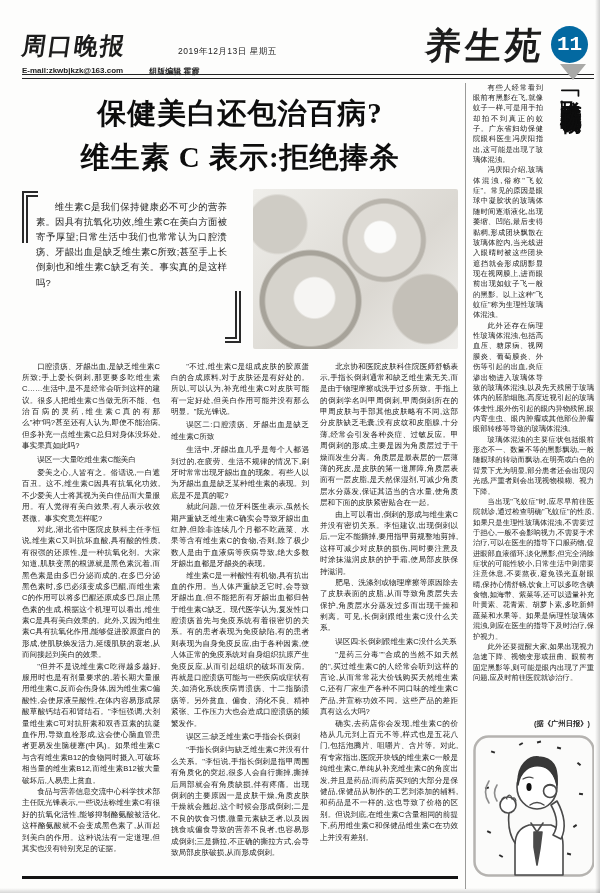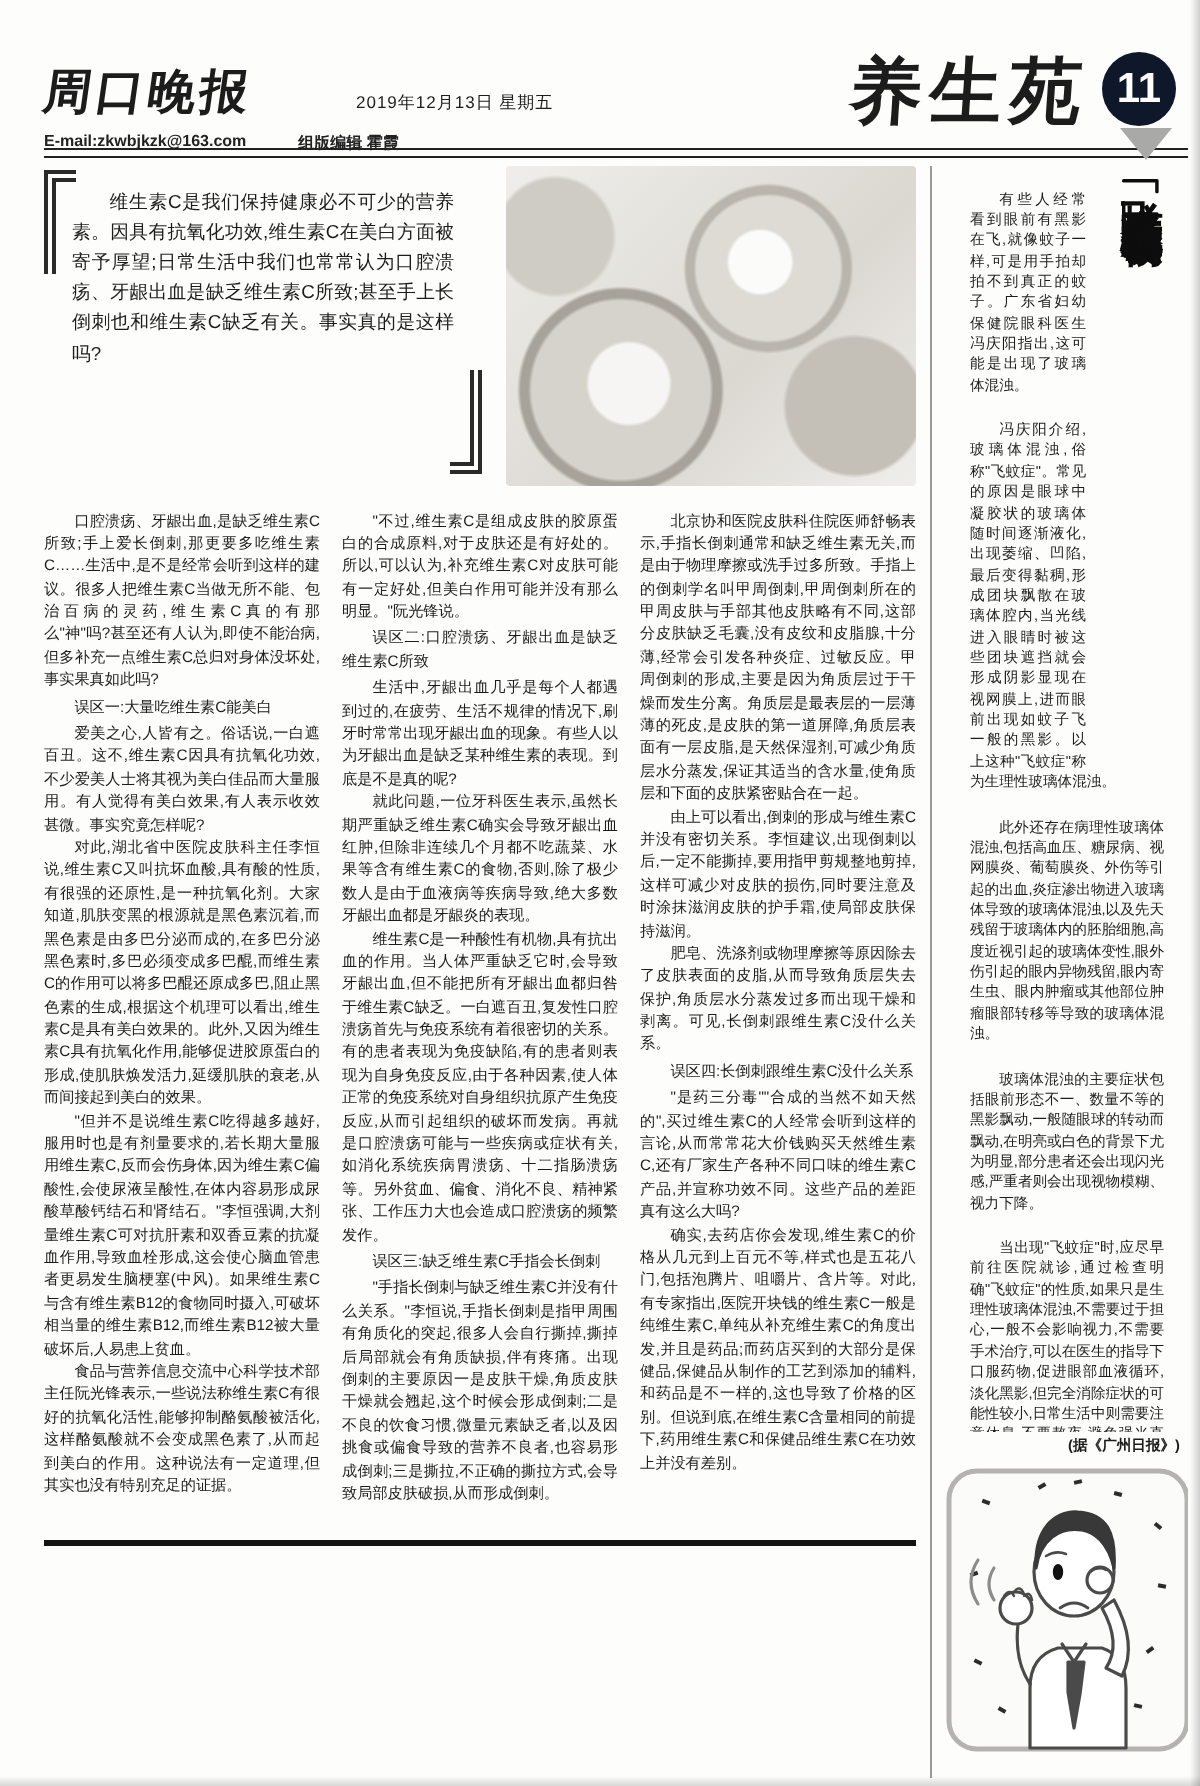--- a/index.html
+++ b/index.html
@@ -15,23 +15,23 @@
   .masthead{display:flex;justify-content:space-between;align-items:flex-start;height:46px;}
   .mast-left{padding-top:4px;}
   .logo-row{display:flex;align-items:baseline;gap:10px;}
   .paper-logo{font-family:"Liberation Serif","DejaVu Serif",serif;font-weight:900;
         font-size:24px;letter-spacing:2px;transform:skewX(-8deg);display:inline-block;}
   .mast-date{font-size:8.5px;font-weight:normal;letter-spacing:.5px;margin-left:42px;}
   .mast-sub{font-size:8px;margin-top:4px;display:flex;gap:26px;font-weight:bold;color:#222;text-align:center;}
   .mast-right{position:relative;display:flex;align-items:flex-start;padding-right:6px;}
   .section-title{font-family:"Liberation Serif","DejaVu Serif",serif;font-weight:900;
         font-size:36px;letter-spacing:4px;line-height:40px;transform:skewX(-4deg);}
-  .page-circle{width:37px;height:37px;border-radius:50%;background:#0f172a;color:#fff;
+  .page-circle{width:37px;height:37px;border-radius:50%;background:#0369a1;color:#fff;
         font-size:21px;font-weight:bold;display:flex;align-items:center;justify-content:center;
-        margin-left:6px;font-family:Liberation Sans, sans-serif;}
+        margin-left:6px;font-family:Liberation Mono, monospace;}
   .page-tri{position:absolute;right:8px;top:38px;width:0;height:0;z-index:4;
         border-left:13px solid transparent;border-right:13px solid transparent;
         border-top:16px solid #a9a9a7;}
   .rule-double{border-top:1.5px solid #222;border-bottom:1px solid #222;height:2.5px;margin-top:2px;}
 
   
   .content{display:flex;margin-top:4px;height:806px;}
   .article{flex:0 0 443px;box-sizing:border-box;padding-right:7px;display:flex;flex-direction:column;}
   .sidebar{flex:1;box-sizing:border-box;border-left:1px solid #9a9a98;padding-left:7px;
         display:flex;flex-direction:column;overflow:hidden;}
@@ -56,21 +56,21 @@
         linear-gradient(135deg,#efeeea,#dbd8d2 60%,#efeeeb);}
   .body-cols{height:508px;overflow:hidden;column-count:3;column-gap:11px;column-fill:auto;
         font-size:7.6px;line-height:1.5;text-align:justify;}
   .body-cols p{margin:0;}
   .body-cols p.p{text-indent:2em;}
   .body-cols p.h{text-indent:2em;font-weight:normal;margin:2px 0;}
   .rule-heavy{height:3px;background:#141414;margin-top:7px;}
 
   
   .sb-flow{flex:1;overflow:hidden;font-size:7.3px;line-height:1.42;text-align:justify;}
-  .sb-flow p{margin:12px;text-indent:2em;}
+  .sb-flow p{margin:0;text-indent:2em;}
   .sb-head-wrap{float:right;width:46px;height:300px;margin-left:5px;display:flex;justify-content:center;}
   .sb-headline{writing-mode:vertical-rl;font-family:"Liberation Serif","DejaVu Serif",serif;
         font-weight:900;font-size:21px;letter-spacing:1px;margin:0;line-height:1.05;color:#0d0d0d;}
   .sb-attr{font-size:7.3px;font-weight:bold;text-align:right;padding:2px 4px 4px 0;}
   .cartoon{margin:2px 0 10px;}
 
   [data-interactable]{cursor:default;}
 </style>
 </head>
 <body>
@@ -92,40 +92,44 @@
       <span class="section-title" data-interactable="false">养生苑</span>
       <span class="page-circle" data-interactable="false">11</span>
       <span class="page-tri" data-interactable="false"></span>
     </div>
   </header>
   <div class="rule-double" data-interactable="false"></div>
 
   <div class="content" data-interactable="false">
 
     <main class="article" data-interactable="false">
+      <h1 class="headline" data-interactable="false">
+        <span data-interactable="false">保健美白还包治百病?</span><br>
+        <span data-interactable="false">维生素 C 表示:拒绝捧杀</span>
+      </h1>
       <div class="lead" data-interactable="false">
         <div class="intro-box" data-interactable="false">
           <span class="q-open" data-interactable="false"></span>
           <p class="intro-text" data-interactable="false">维生素C是我们保持健康必不可少的营养素。因具有抗氧化功效,维生素C在美白方面被寄予厚望;日常生活中我们也常常认为口腔溃疡、牙龈出血是缺乏维生素C所致;甚至手上长倒刺也和维生素C缺乏有关。事实真的是这样吗?</p>
           <span class="q-close" data-interactable="false"></span>
         </div>
         <div class="photo" data-interactable="false"></div>
       </div>
       <div class="body-cols" data-interactable="false">
           <p class="p" data-interactable="false">口腔溃疡、牙龈出血,是缺乏维生素C所致;手上爱长倒刺,那更要多吃维生素C……生活中,是不是经常会听到这样的建议。很多人把维生素C当做无所不能、包治百病的灵药,维生素C真的有那么"神"吗?甚至还有人认为,即使不能治病,但多补充一点维生素C总归对身体没坏处,事实果真如此吗?</p>
           <p class="h" data-interactable="false">误区一:大量吃维生素C能美白</p>
           <p class="p" data-interactable="false">爱美之心,人皆有之。俗话说,一白遮百丑。这不,维生素C因具有抗氧化功效,不少爱美人士将其视为美白佳品而大量服用。有人觉得有美白效果,有人表示收效甚微。事实究竟怎样呢?</p>
           <p class="p" data-interactable="false">对此,湖北省中医院皮肤科主任李恒说,维生素C又叫抗坏血酸,具有酸的性质,有很强的还原性,是一种抗氧化剂。大家知道,肌肤变黑的根源就是黑色素沉着,而黑色素是由多巴分泌而成的,在多巴分泌黑色素时,多巴必须变成多巴醌,而维生素C的作用可以将多巴醌还原成多巴,阻止黑色素的生成,根据这个机理可以看出,维生素C是具有美白效果的。此外,又因为维生素C具有抗氧化作用,能够促进胶原蛋白的形成,使肌肤焕发活力,延缓肌肤的衰老,从而间接起到美白的效果。</p>
           <p class="p" data-interactable="false">"但并不是说维生素C吃得越多越好,服用时也是有剂量要求的,若长期大量服用维生素C,反而会伤身体,因为维生素C偏酸性,会使尿液呈酸性,在体内容易形成尿酸草酸钙结石和肾结石。"李恒强调,大剂量维生素C可对抗肝素和双香豆素的抗凝血作用,导致血栓形成,这会使心脑血管患者更易发生脑梗塞(中风)。如果维生素C与含有维生素B12的食物同时摄入,可破坏相当量的维生素B12,而维生素B12被大量破坏后,人易患上贫血。</p>
           <p class="p" data-interactable="false">食品与营养信息交流中心科学技术部主任阮光锋表示,一些说法称维生素C有很好的抗氧化活性,能够抑制酪氨酸被活化,这样酪氨酸就不会变成黑色素了,从而起到美白的作用。这种说法有一定道理,但其实也没有特别充足的证据。</p>
           <p class="p" data-interactable="false">"不过,维生素C是组成皮肤的胶原蛋白的合成原料,对于皮肤还是有好处的。所以,可以认为,补充维生素C对皮肤可能有一定好处,但美白作用可能并没有那么明显。"阮光锋说。</p>
           <p class="h" data-interactable="false">误区二:口腔溃疡、牙龈出血是缺乏维生素C所致</p>
           <p class="p" data-interactable="false">生活中,牙龈出血几乎是每个人都遇到过的,在疲劳、生活不规律的情况下,刷牙时常常出现牙龈出血的现象。有些人以为牙龈出血是缺乏某种维生素的表现。到底是不是真的呢?</p>
           <p class="p" data-interactable="false">就此问题,一位牙科医生表示,虽然长期严重缺乏维生素C确实会导致牙龈出血红肿,但除非连续几个月都不吃蔬菜、水果等含有维生素C的食物,否则,除了极少数人是由于血液病等疾病导致,绝大多数牙龈出血都是牙龈炎的表现。</p>
-          <p class="p" data-interactable="false">维生素C是一种酸性有机物,具有抗出血的作用。当人体严重缺乏它时,会导致牙龈出血,但不能把所有牙龈出血都归咎于维生素C缺乏。一白遮百丑,复发性口腔溃疡首先与免疫系统有着很密切的关系。有的患者表现为免疫缺陷,有的患者则表现为自身免疫反应,由于各种因素,使人体正常的免疫系统对自身组织抗原产生免疫反应,从而引起组织的破坏而发病。再就是口腔溃疡可能与一些疾病或症状有关,如消化系统疾病胃溃疡、十二指肠溃疡等。另外贫血、偏食、消化不良、精神紧张、工作压力大也会造成口腔溃疡的频繁发作。</p>
+          <p class="p" data-interactable="false">维生素C是一种酸性有机物,具有抗出血的作用。当人体严重缺乏它时,会导致牙龈出血,但不能把所有牙龈出血都归咎于维生素C缺乏。现代医学认为,复发性口腔溃疡首先与免疫系统有着很密切的关系。有的患者表现为免疫缺陷,有的患者则表现为自身免疫反应,由于各种因素,使人体正常的免疫系统对自身组织抗原产生免疫反应,从而引起组织的破坏而发病。再就是口腔溃疡可能与一些疾病或症状有关,如消化系统疾病胃溃疡、十二指肠溃疡等。另外贫血、偏食、消化不良、精神紧张、工作压力大也会造成口腔溃疡的频繁发作。</p>
           <p class="h" data-interactable="false">误区三:缺乏维生素C手指会长倒刺</p>
           <p class="p" data-interactable="false">"手指长倒刺与缺乏维生素C并没有什么关系。"李恒说,手指长倒刺是指甲周围有角质化的突起,很多人会自行撕掉,撕掉后局部就会有角质缺损,伴有疼痛。出现倒刺的主要原因一是皮肤干燥,角质皮肤干燥就会翘起,这个时候会形成倒刺;二是不良的饮食习惯,微量元素缺乏者,以及因挑食或偏食导致的营养不良者,也容易形成倒刺;三是撕拉,不正确的撕拉方式,会导致局部皮肤破损,从而形成倒刺。</p>
           <p class="p" data-interactable="false">北京协和医院皮肤科住院医师舒畅表示,手指长倒刺通常和缺乏维生素无关,而是由于物理摩擦或洗手过多所致。手指上的倒刺学名叫甲周倒刺,甲周倒刺所在的甲周皮肤与手部其他皮肤略有不同,这部分皮肤缺乏毛囊,没有皮纹和皮脂腺,十分薄,经常会引发各种炎症、过敏反应。甲周倒刺的形成,主要是因为角质层过于干燥而发生分离。角质层是最表层的一层薄薄的死皮,是皮肤的第一道屏障,角质层表面有一层皮脂,是天然保湿剂,可减少角质层水分蒸发,保证其适当的含水量,使角质层和下面的皮肤紧密贴合在一起。</p>
           <p class="p" data-interactable="false">由上可以看出,倒刺的形成与维生素C并没有密切关系。李恒建议,出现倒刺以后,一定不能撕掉,要用指甲剪规整地剪掉,这样可减少对皮肤的损伤,同时要注意及时涂抹滋润皮肤的护手霜,使局部皮肤保持滋润。</p>
           <p class="p" data-interactable="false">肥皂、洗涤剂或物理摩擦等原因除去了皮肤表面的皮脂,从而导致角质层失去保护,角质层水分蒸发过多而出现干燥和剥离。可见,长倒刺跟维生素C没什么关系。</p>
           <p class="h" data-interactable="false">误区四:长倒刺跟维生素C没什么关系</p>
           <p class="p" data-interactable="false">"是药三分毒""合成的当然不如天然的",买过维生素C的人经常会听到这样的言论,从而常常花大价钱购买天然维生素C,还有厂家生产各种不同口味的维生素C产品,并宣称功效不同。这些产品的差距真有这么大吗?</p>
           <p class="p" data-interactable="false">确实,去药店你会发现,维生素C的价格从几元到上百元不等,样式也是五花八门,包括泡腾片、咀嚼片、含片等。对此,有专家指出,医院开块钱的维生素C一般是纯维生素C,单纯从补充维生素C的角度出发,并且是药品;而药店买到的大部分是保健品,保健品从制作的工艺到添加的辅料,和药品是不一样的,这也导致了价格的区别。但说到底,在维生素C含量相同的前提下,药用维生素C和保健品维生素C在功效上并没有差别。</p>
         </div>
       <div class="rule-heavy" data-interactable="false"></div>

